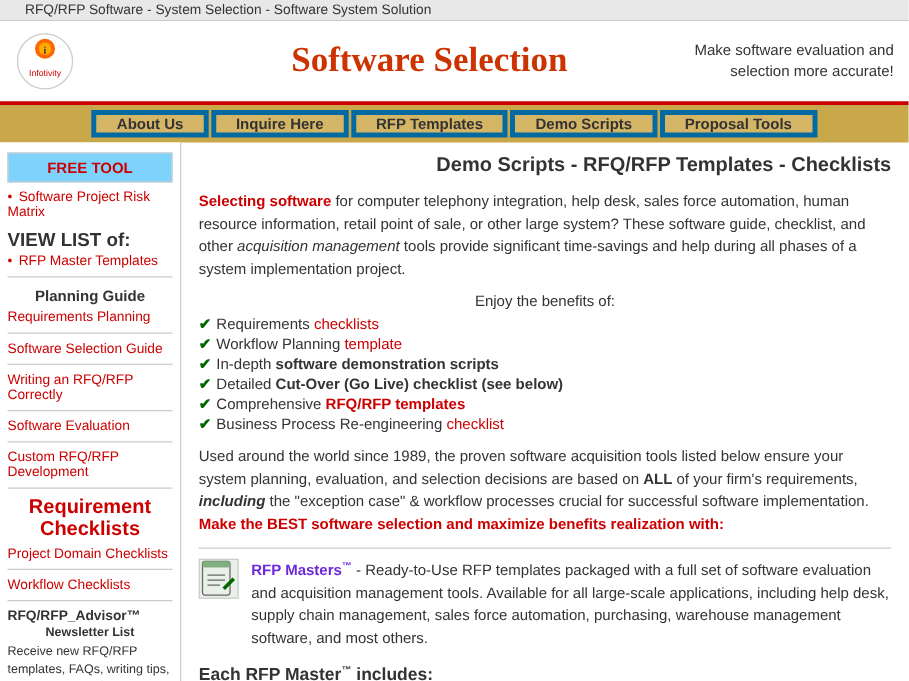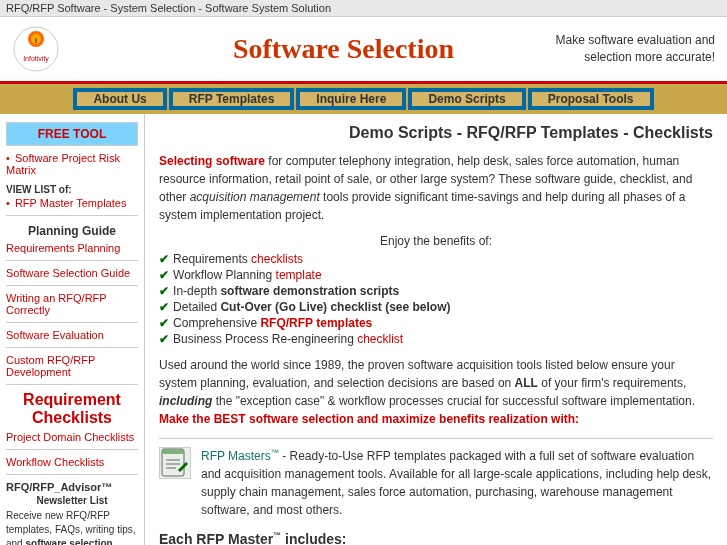--- a/index.html
+++ b/index.html
@@ -1,20 +1,20 @@
 <!DOCTYPE html>
 <html><head>
   <meta charset="utf-8">
   <title>RFQ/RFP Software - System Selection - Software System Solution</title>
   <style>
     * { margin: 0; padding: 0; box-sizing: border-box; }
     body { font-family: Arial, Helvetica, sans-serif; font-size: 12px; color: #333; background: #fff; width: 727px; }
     
     
-    #title-bar { background: #e8e8e8; border-bottom: 1px solid #ccc; padding: 2px 6px; font-size: 11px; color: #333; }
+    #title-bar { background: #e8e8e8; border-bottom: 1px solid #ccc; padding: 2px 20px; font-size: 11px; color: #333; }
     
     
     #header { display: flex; align-items: center; padding: 8px 12px; border-bottom: 3px solid #cc0000; background: #fff; }
     #logo-area { display: flex; align-items: center; gap: 6px; width: 140px; }
     #logo-icon { width: 48px; height: 48px; position: relative; }
     #site-title { flex: 1; text-align: center; font-size: 28px; font-weight: bold; color: #cc3300; font-family: Georgia, serif; }
     #tagline { text-align: right; font-size: 12px; color: #333; width: 180px; line-height: 1.4; }
     
     
     #navbar { background: #c8a84b; display: flex; justify-content: center; gap: 2px; padding: 4px 0; }
@@ -22,21 +22,21 @@
     
     
     #main-layout { display: flex; }
     
     
     #sidebar { width: 145px; min-width: 145px; border-right: 1px solid #ccc; padding: 8px 6px; background: #fff; font-size: 11px; }
     .sidebar-section { margin-bottom: 8px; }
     .sidebar-free-tool { background: #7dd3fc; border: 1px solid #ccc; padding: 4px; margin-bottom: 6px; text-align: center; }
     .sidebar-free-tool-label { font-weight: bold; color: #cc0000; font-size: 12px; }
     .sidebar-bullet-link { color: #cc0000; text-decoration: none; }
-    .sidebar-view-list { color: #333; font-weight: bold; font-size: 10px; margin: 6px 0 2px 0; }
+    .sidebar-view-list { color: #333; font-weight: bold; font-size: 15px; margin: 6px 0 2px 0; }
     .sidebar-heading { font-weight: bold; font-size: 12px; color: #333; margin: 8px 0 4px 0; text-align: center; }
     .sidebar-sublink { color: #cc0000; text-decoration: none; display: block; margin: 2px 0; font-size: 11px; }
     .sidebar-divider { border-top: 1px solid #ccc; margin: 6px 0; }
     .sidebar-req-heading { font-weight: bold; color: #cc0000; font-size: 16px; margin: 6px 0 4px 0; text-align: center; }
     .sidebar-rfq-heading { font-weight: bold; color: #333; font-size: 11px; margin: 6px 0 2px 0; }
     .sidebar-newsletter { font-size: 10px; color: #333; line-height: 1.4; margin-bottom: 4px; }
     
     
     #content { flex: 1; padding: 10px 14px; }
     
@@ -51,21 +51,21 @@
     .benefit-item { display: flex; align-items: flex-start; gap: 4px; margin: 2px 0; font-size: 12px; }
     .check-mark { color: #006600; font-weight: bold; }
     .benefit-link { color: #cc0000; text-decoration: none; }
     
     .used-para { font-size: 12px; line-height: 1.5; margin-bottom: 10px; }
     .used-red-bold { font-weight: bold; color: #cc0000; }
     
     .rfp-masters-section { display: flex; gap: 10px; margin-bottom: 12px; border-top: 1px solid #ccc; padding-top: 8px; }
     .rfp-icon { width: 32px; height: 32px; background: #e8f0e8; border: 1px solid #ccc; display: flex; align-items: center; justify-content: center; font-size: 18px; color: #006600; flex-shrink: 0; }
     .rfp-masters-text { font-size: 12px; line-height: 1.5; }
-    .rfp-masters-title { font-weight: normal; color: #0f766e; }
+    .rfp-masters-title { font-weight: bold; color: #6d28d9; }
     
     .each-rp-heading { font-size: 14px; font-weight: bold; color: #333; margin: 10px 0 8px 0; }
     
     
     sup { font-size: 8px; }
     
     
     .bullet { color: #cc0000; margin-right: 2px; }
   </style>
 </head>
@@ -86,22 +86,22 @@
         <text x="24" y="36" text-anchor="middle" font-size="7" fill="#cc0000">Infotivity</text>
       </svg>
     </div>
   </div>
   <div id="site-title">Software Selection</div>
   <div id="tagline">Make software evaluation and selection more accurate!</div>
 </div>
 
 <div id="navbar">
   <div class="nav-item">About Us</div>
+  <div class="nav-item">Inquire Here</div>
   <div class="nav-item">RFP Templates</div>
-  <div class="nav-item">Inquire Here</div>
   <div class="nav-item">Demo Scripts</div>
   <div class="nav-item">Proposal Tools</div>
 </div>
 
 <div id="main-layout">
 
   <div id="sidebar">
 
     <div class="sidebar-free-tool">
       <div class="sidebar-free-tool-label">FREE TOOL</div>

